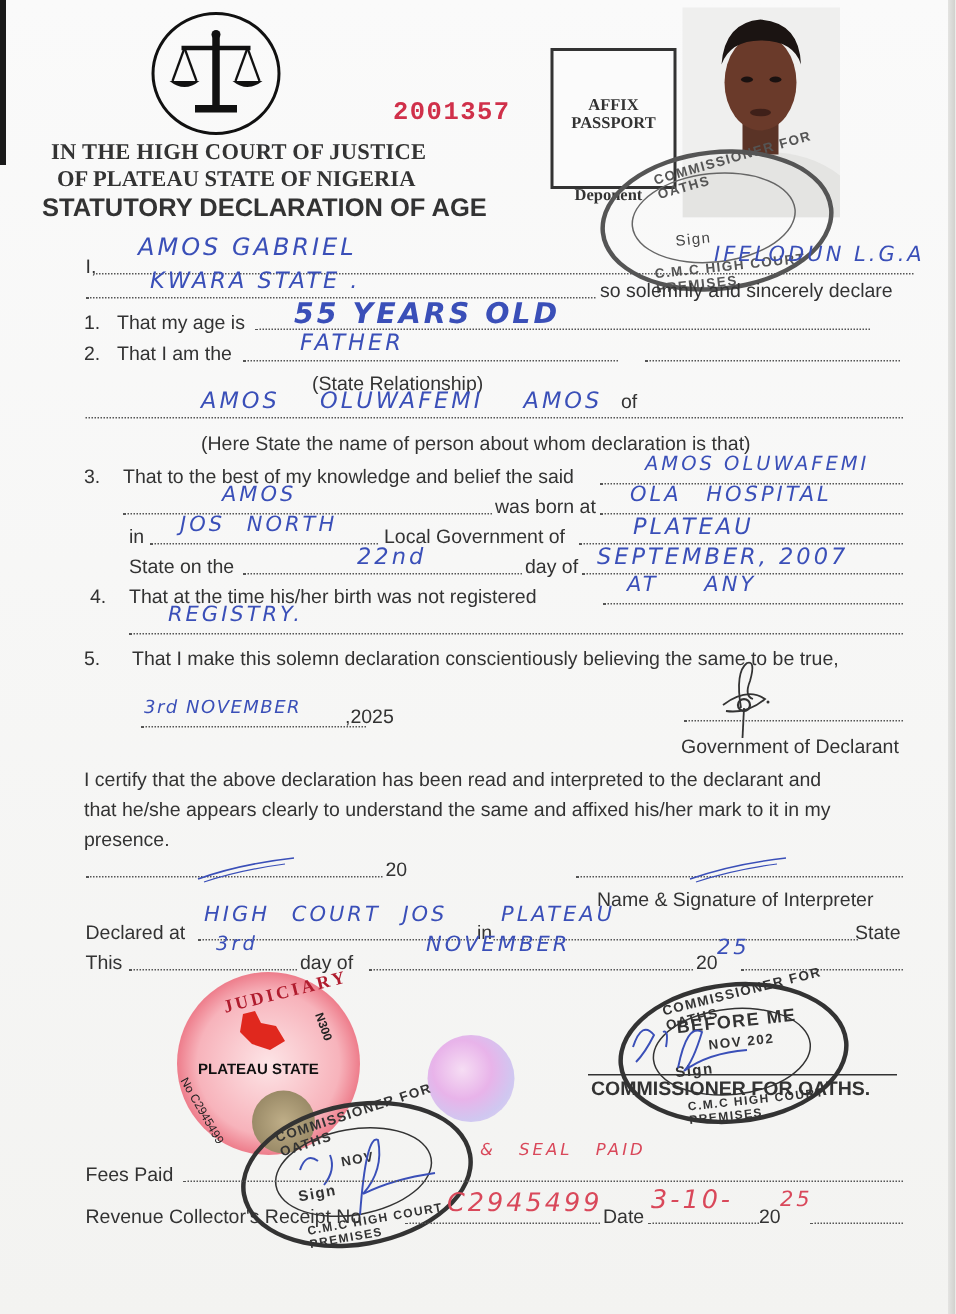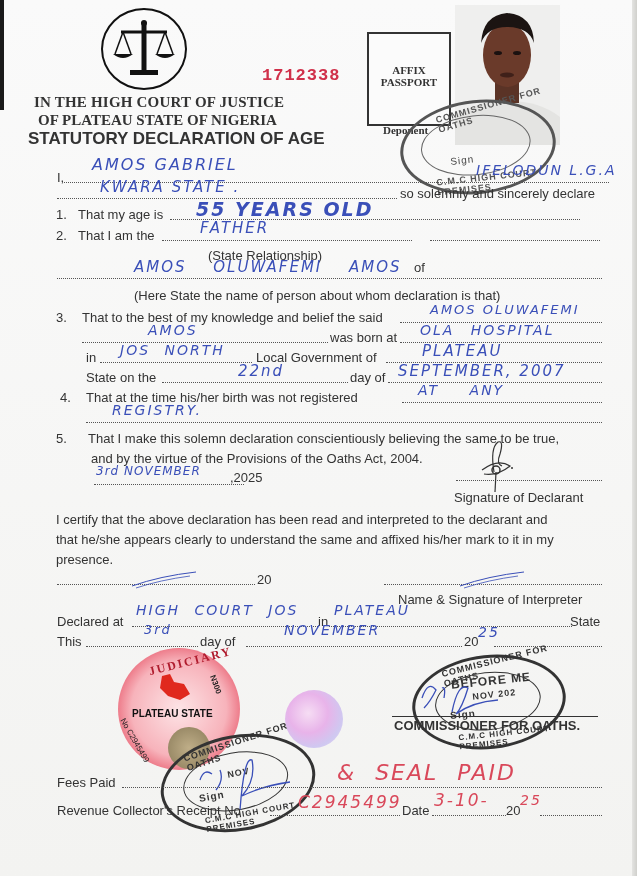--- a/index.html
+++ b/index.html
@@ -42,21 +42,21 @@
       <line x1="20" y1="22" x2="12" y2="44" stroke="#111" stroke-width="1.5"></line>
       <line x1="20" y1="22" x2="28" y2="44" stroke="#111" stroke-width="1.5"></line>
       <path d="M10 44 Q20 52 30 44 Z" fill="#111"></path>
       <line x1="62" y1="22" x2="54" y2="44" stroke="#111" stroke-width="1.5"></line>
       <line x1="62" y1="22" x2="70" y2="44" stroke="#111" stroke-width="1.5"></line>
       <path d="M52 44 Q62 52 72 44 Z" fill="#111"></path>
       <rect x="27" y="60" width="28" height="5" fill="#111"></rect>
     </svg>
   </div>
 
-  <div class="serial">1712338</div>
+  <div class="serial">2001357</div>
   <div class="h1">IN THE HIGH COURT OF JUSTICE</div>
   <div class="h2">OF PLATEAU STATE OF NIGERIA</div>
   <div class="h3">STATUTORY DECLARATION OF AGE</div>
 
   <div class="passbox">
     <div style="height:30px"></div>
     <span>AFFIX</span>
     <span>PASSPORT</span>
   </div>
   <div class="abs serif" style="left:383px;top:124px;font-size:11px;font-weight:bold;color:#333;">Deponent</div>
@@ -134,36 +134,35 @@
 
   <div class="line" style="left:60px;top:390px;">4.</div>
   <div class="line" style="left:86px;top:390px;">That at the time his/her birth was not registered</div>
   <div class="dots" style="left:402px;top:402px;width:200px;"></div>
   <div class="abs hand" style="left:418px;top:382px;font-size:14px;word-spacing:24px;">AT ANY</div>
   <div class="dots" style="left:86px;top:422px;width:516px;"></div>
   <div class="abs hand" style="left:112px;top:402px;font-size:14px;">REGISTRY.</div>
 
   <div class="line" style="left:56px;top:431px;">5.</div>
   <div class="line" style="left:88px;top:431px;">That I make this solemn declaration conscientiously believing the same to be true,</div>
-  <div class="line" style="left:91px;top:451px;">and by the virtue of the Provisions of the Oaths Act, 2004.</div>
   <div class="dots" style="left:94px;top:484px;width:150px;"></div>
   <div class="abs hand" style="left:96px;top:464px;font-size:12px;letter-spacing:1px;">3rd NOVEMBER</div>
   <div class="line" style="left:230px;top:470px;">,2025</div>
 
   <div class="dots" style="left:456px;top:480px;width:146px;"></div>
   <div class="abs" style="left:468px;top:438px;">
     <svg width="60" height="56" viewBox="0 0 60 56">
       <path d="M14 32 Q30 20 42 28 Q30 38 16 36" fill="none" stroke="#333" stroke-width="1.2"></path>
       <path d="M26 34 Q22 10 30 4 Q36 2 32 16 Q28 26 34 28" fill="none" stroke="#333" stroke-width="1.2"></path>
       <circle cx="28" cy="32" r="4" fill="none" stroke="#333" stroke-width="1.5"></circle>
       <line x1="28" y1="34" x2="27" y2="54" stroke="#333" stroke-width="1.2"></line>
       <circle cx="44" cy="30" r="1" fill="#333"></circle>
     </svg>
   </div>
-  <div class="line" style="left:454px;top:490px;">Signature of Declarant</div>
+  <div class="line" style="left:454px;top:490px;">Government of Declarant</div>
 
   <div class="line" style="left:56px;top:512px;">I certify that the above declaration has been read and interpreted to the declarant and</div>
   <div class="line" style="left:56px;top:532px;">that he/she appears clearly to understand the same and affixed his/her mark to it in my</div>
   <div class="line" style="left:56px;top:552px;">presence.</div>
   <div class="dots" style="left:57px;top:584px;width:198px;"></div>
   <div class="line" style="left:257px;top:572px;">20</div>
   <div class="abs" style="left:130px;top:570px;">
     <svg width="70" height="20">
         <path d="M2 16 Q30 6 66 2" stroke="#3a4fb8" stroke-width="1" fill="none"></path>
         <path d="M6 18 Q30 10 60 6" stroke="#3a4fb8" stroke-width="0.8" fill="none"></path>
@@ -234,21 +233,21 @@
     <div class="stamp-text" style="left:36px;top:72px;font-size:8px;">C.M.C HIGH COURT PREMISES</div>
   </div>
   <div class="abs" style="left:190px;top:750px;">
     <svg width="110" height="70">
         <path d="M10 30 Q14 18 22 24 M30 20 Q34 30 26 40 M50 60 Q54 6 62 10 Q66 30 52 46 Q72 36 100 32" fill="none" stroke="#3a4fb8" stroke-width="1.3"></path>
       </svg>
   </div>
 
   <div class="line" style="left:57px;top:775px;">Fees Paid</div>
   <div class="dots" style="left:122px;top:787px;width:480px;"></div>
-  <div class="abs hand-red" style="left:320px;top:760px;font-size:22px;word-spacing:10px;margin-left:17px;">&amp; SEAL PAID</div>
+  <div class="abs hand-red" style="left:320px;top:760px;font-size:11px;word-spacing:10px;">&amp; SEAL PAID</div>
 
   <div class="line" style="left:57px;top:803px;">Revenue Collector's Receipt No</div>
   <div class="dots" style="left:270px;top:815px;width:130px;"></div>
   <div class="abs hand-red" style="left:298px;top:792px;font-size:17px;">C2945499</div>
   <div class="line" style="left:402px;top:803px;">Date</div>
   <div class="dots" style="left:432px;top:815px;width:74px;"></div>
   <div class="abs hand-red" style="left:434px;top:790px;font-size:17px;">3-10-</div>
   <div class="line" style="left:506px;top:803px;">20</div>
   <div class="abs hand-red" style="left:520px;top:792px;font-size:14px;">25</div>
   <div class="dots" style="left:540px;top:815px;width:62px;"></div>

